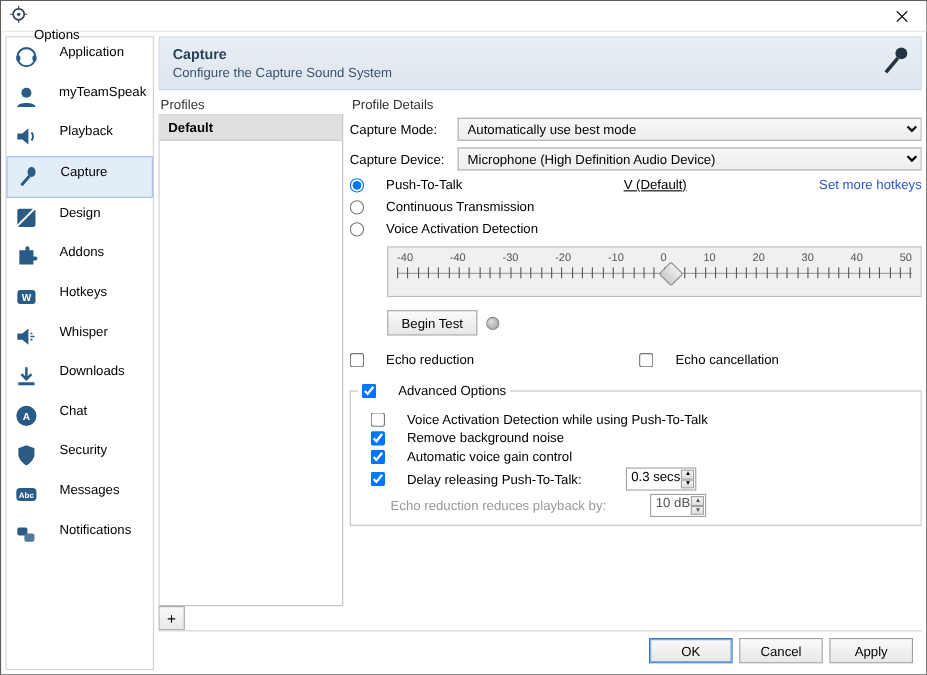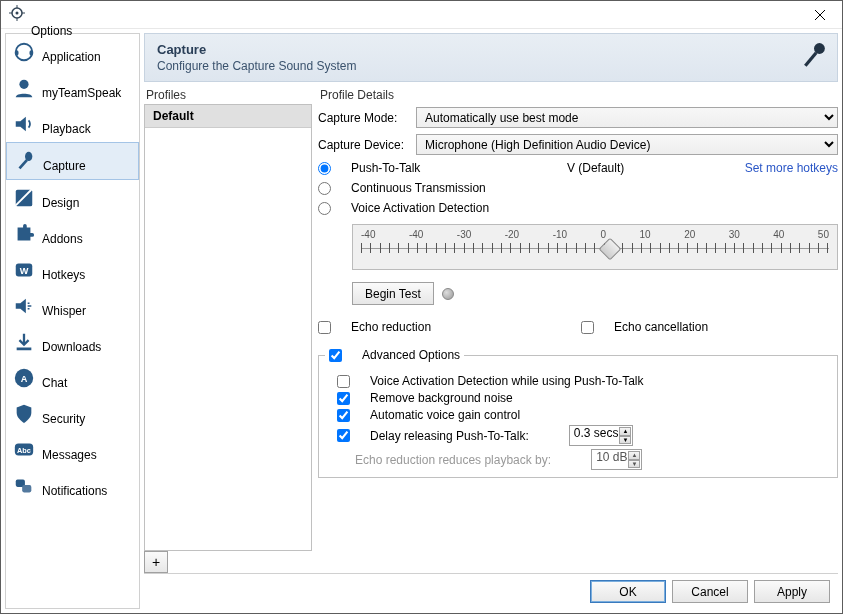--- a/index.html
+++ b/index.html
@@ -16,21 +16,21 @@
     .titlebar {
       height: 28px; background: #fff; border-bottom: 1px solid #e8e8e8;
       display: flex; align-items: center; padding: 0 8px; position: relative;
     }
     .titlebar .title { margin-left: 6px; font-size: 12px; margin-top: 32px; }
     .titlebar .close { position: absolute; right: 0; top: 0; width: 44px; height: 28px;
       display: flex; align-items: center; justify-content: center; cursor: pointer; }
     .body { flex: 1; display: flex; overflow: hidden; padding: 4px; gap: 4px; }
     .sidebar { width: 135px; background: #fff; border:1px solid #d0d0d0; display: flex; flex-direction: column; padding-top:0; }
     .sidebar-item {
-      display: flex; align-items: flex-end; gap: 6px; padding: 6px 6px;
+      display: flex; align-items: flex-start; gap: 18px; padding: 6px 6px;
       cursor: pointer;
     }
     .sidebar-item.selected { background: #e3edf7; border: 1px solid #a4c4e6; }
     .sidebar-item .icon {
       width: 24px; height: 24px; display:flex; align-items:center; justify-content:center;
       color:#2a5a86;
     }
     .sidebar-item .label { font-size:12px; color:#000;}
     .main { flex:1; display:flex; flex-direction:column; overflow:hidden; }
     .header-box {
@@ -49,21 +49,21 @@
     }
     .details-pane { flex:1; display:flex; flex-direction:column; padding-left:6px; overflow:hidden;}
     .form-row { display:flex; align-items:center; margin:3px 0; gap:6px; }
     .form-row label { width:92px; font-size:12px; color:#000;}
     .form-row select, .form-row .keyfield, .form-row input[type=text] {
       flex:1; font-size:12px; height:21px; border:1px solid #a6a6a6;
       background: linear-gradient(#f7f7f7,#eee); padding:1px 4px;
     }
     .radio-row, .check-row { display:flex; align-items:center; margin:3px 0; gap:16px; }
     .radio-row input, .check-row input { margin:0 4px 0 0; }
-    .keyfield { text-align:center; }
+    .keyfield { text-align:center;text-decoration:underline; }
     .linklike { color:#2a56c6; font-size:12px; cursor:pointer; margin-left:20px; white-space:nowrap;}
     .slider-box {
       border:1px solid #bbb; height:46px; margin:6px 0 8px 34px; position:relative;
       background:#f0f0f0;
     }
     .slider-ticks { position:absolute; top:4px; left:0; right:0; height:12px;
       display:flex; justify-content:space-between; padding:0 8px; font-size:10px; color:#555;}
     .slider-marks { position:absolute; top:18px; left:8px; right:8px; height:18px;
       display:flex; justify-content:space-between; }
     .slider-marks span { width:1px; background:#555; height:10px; display:inline-block;}

